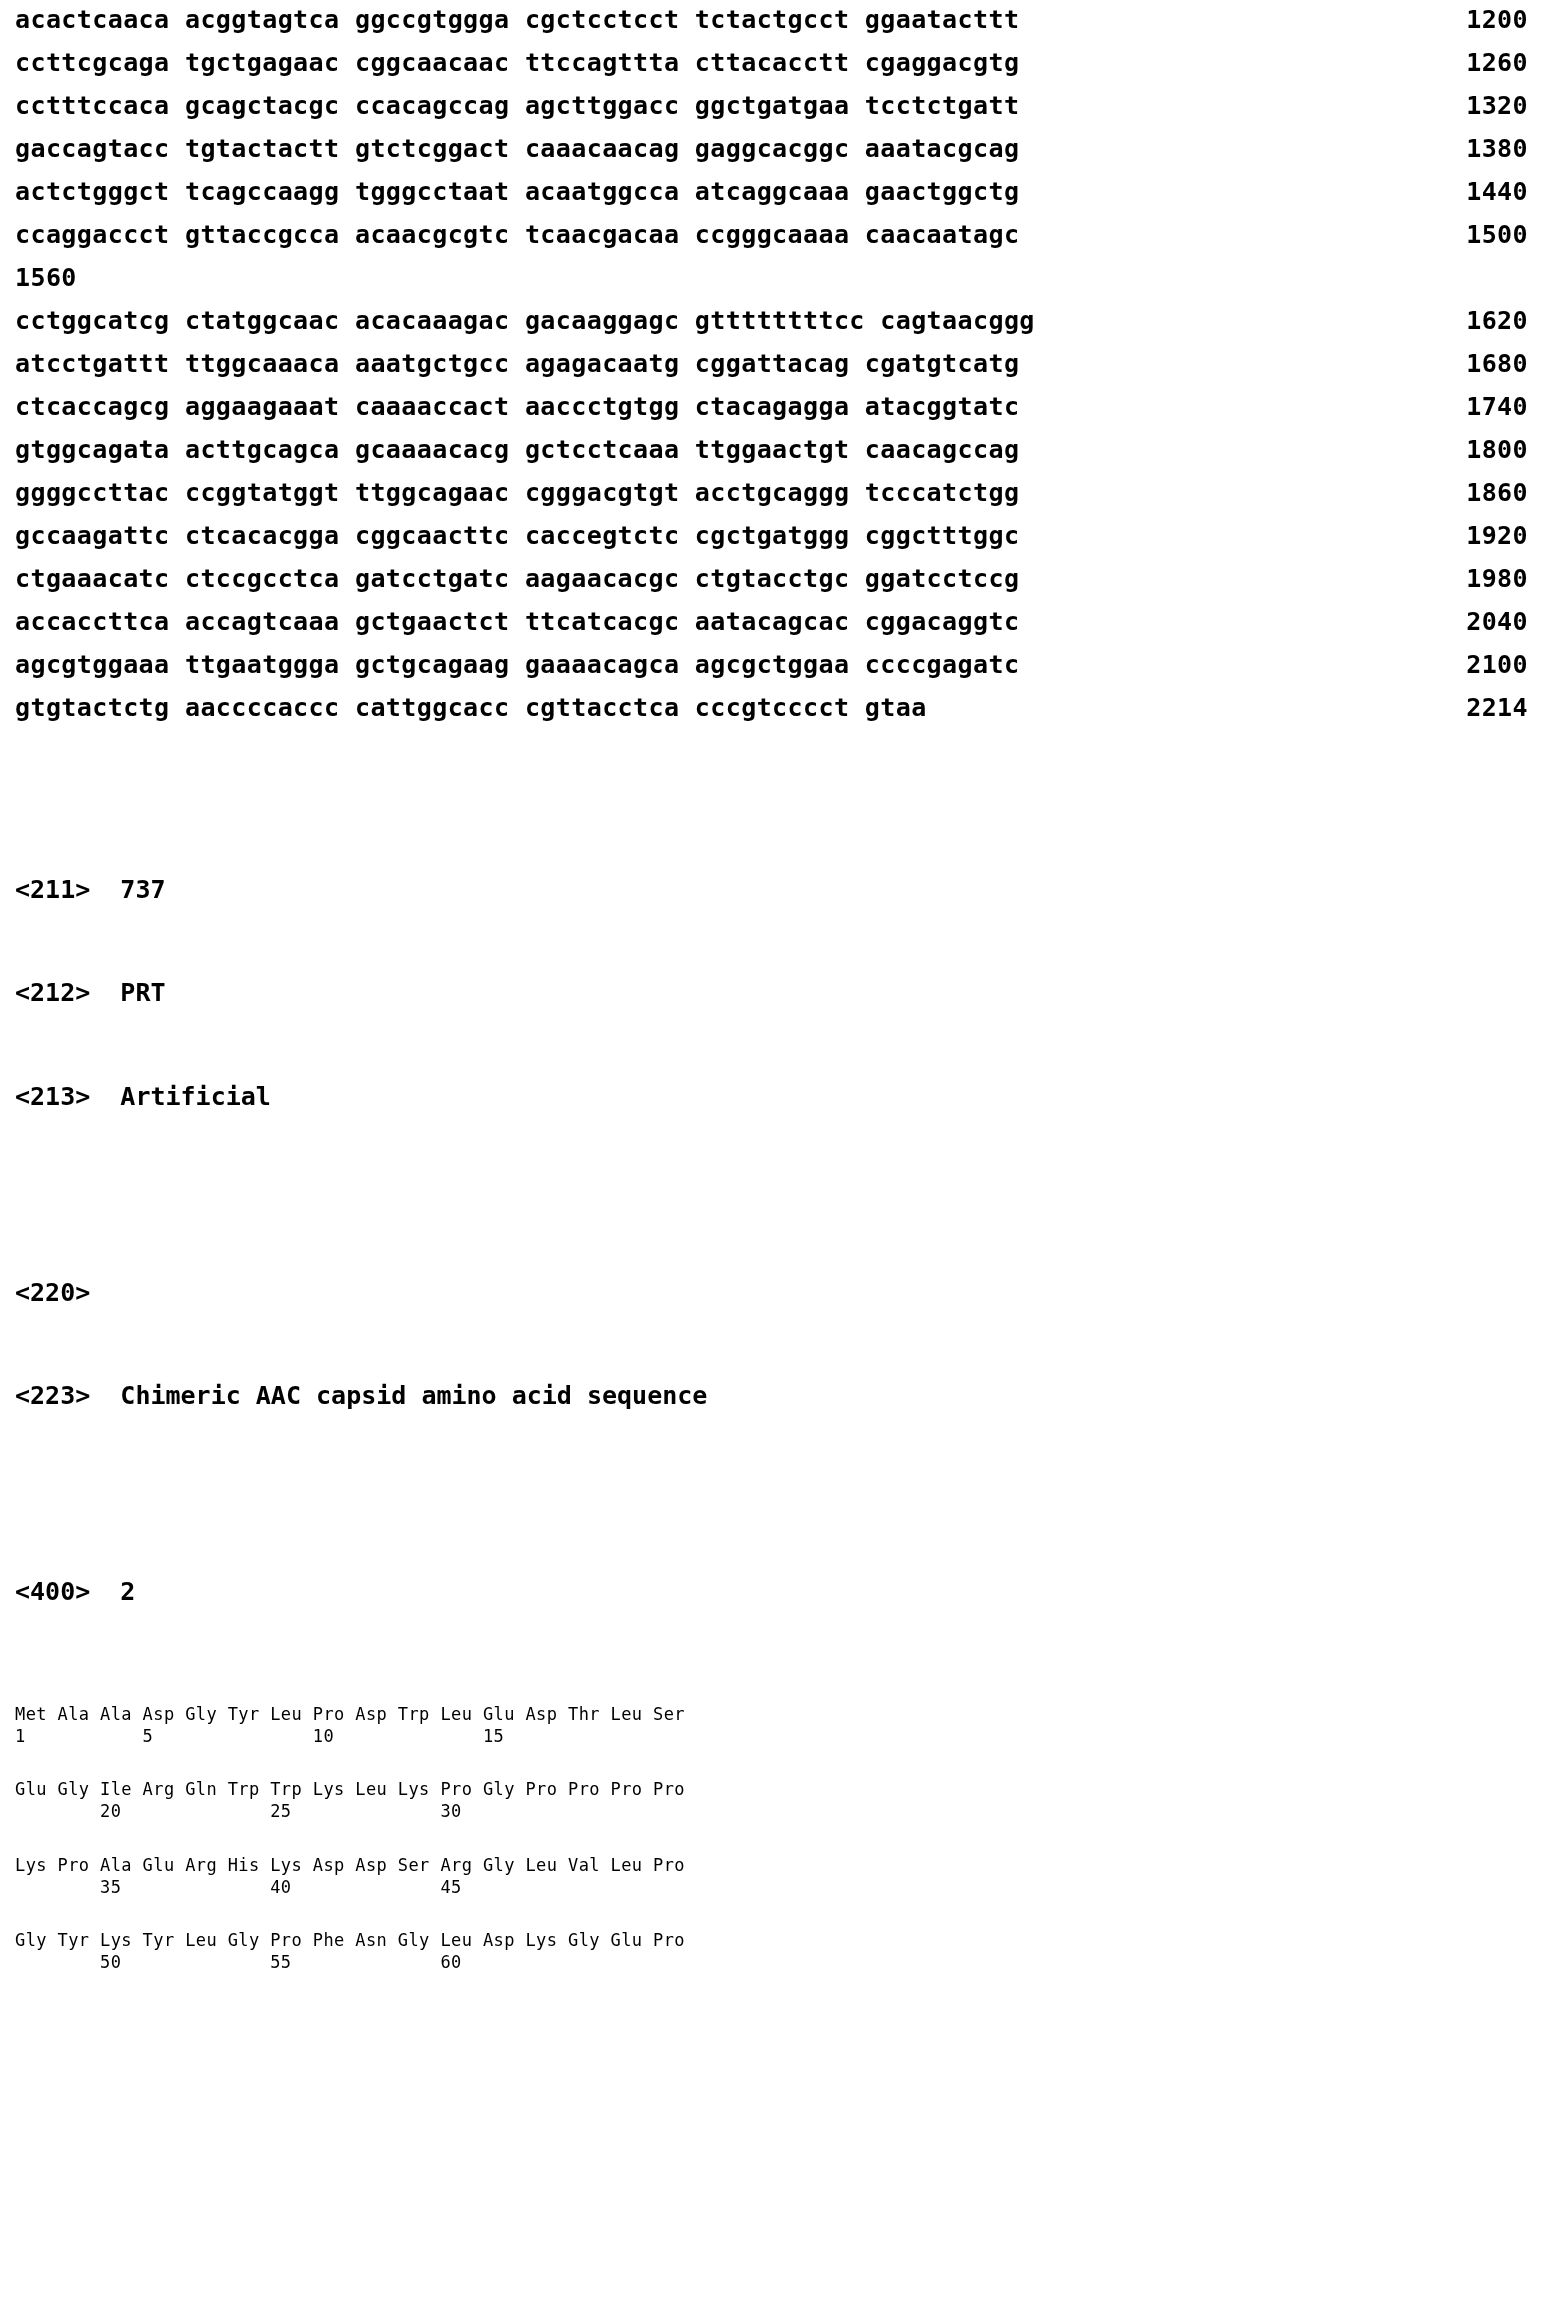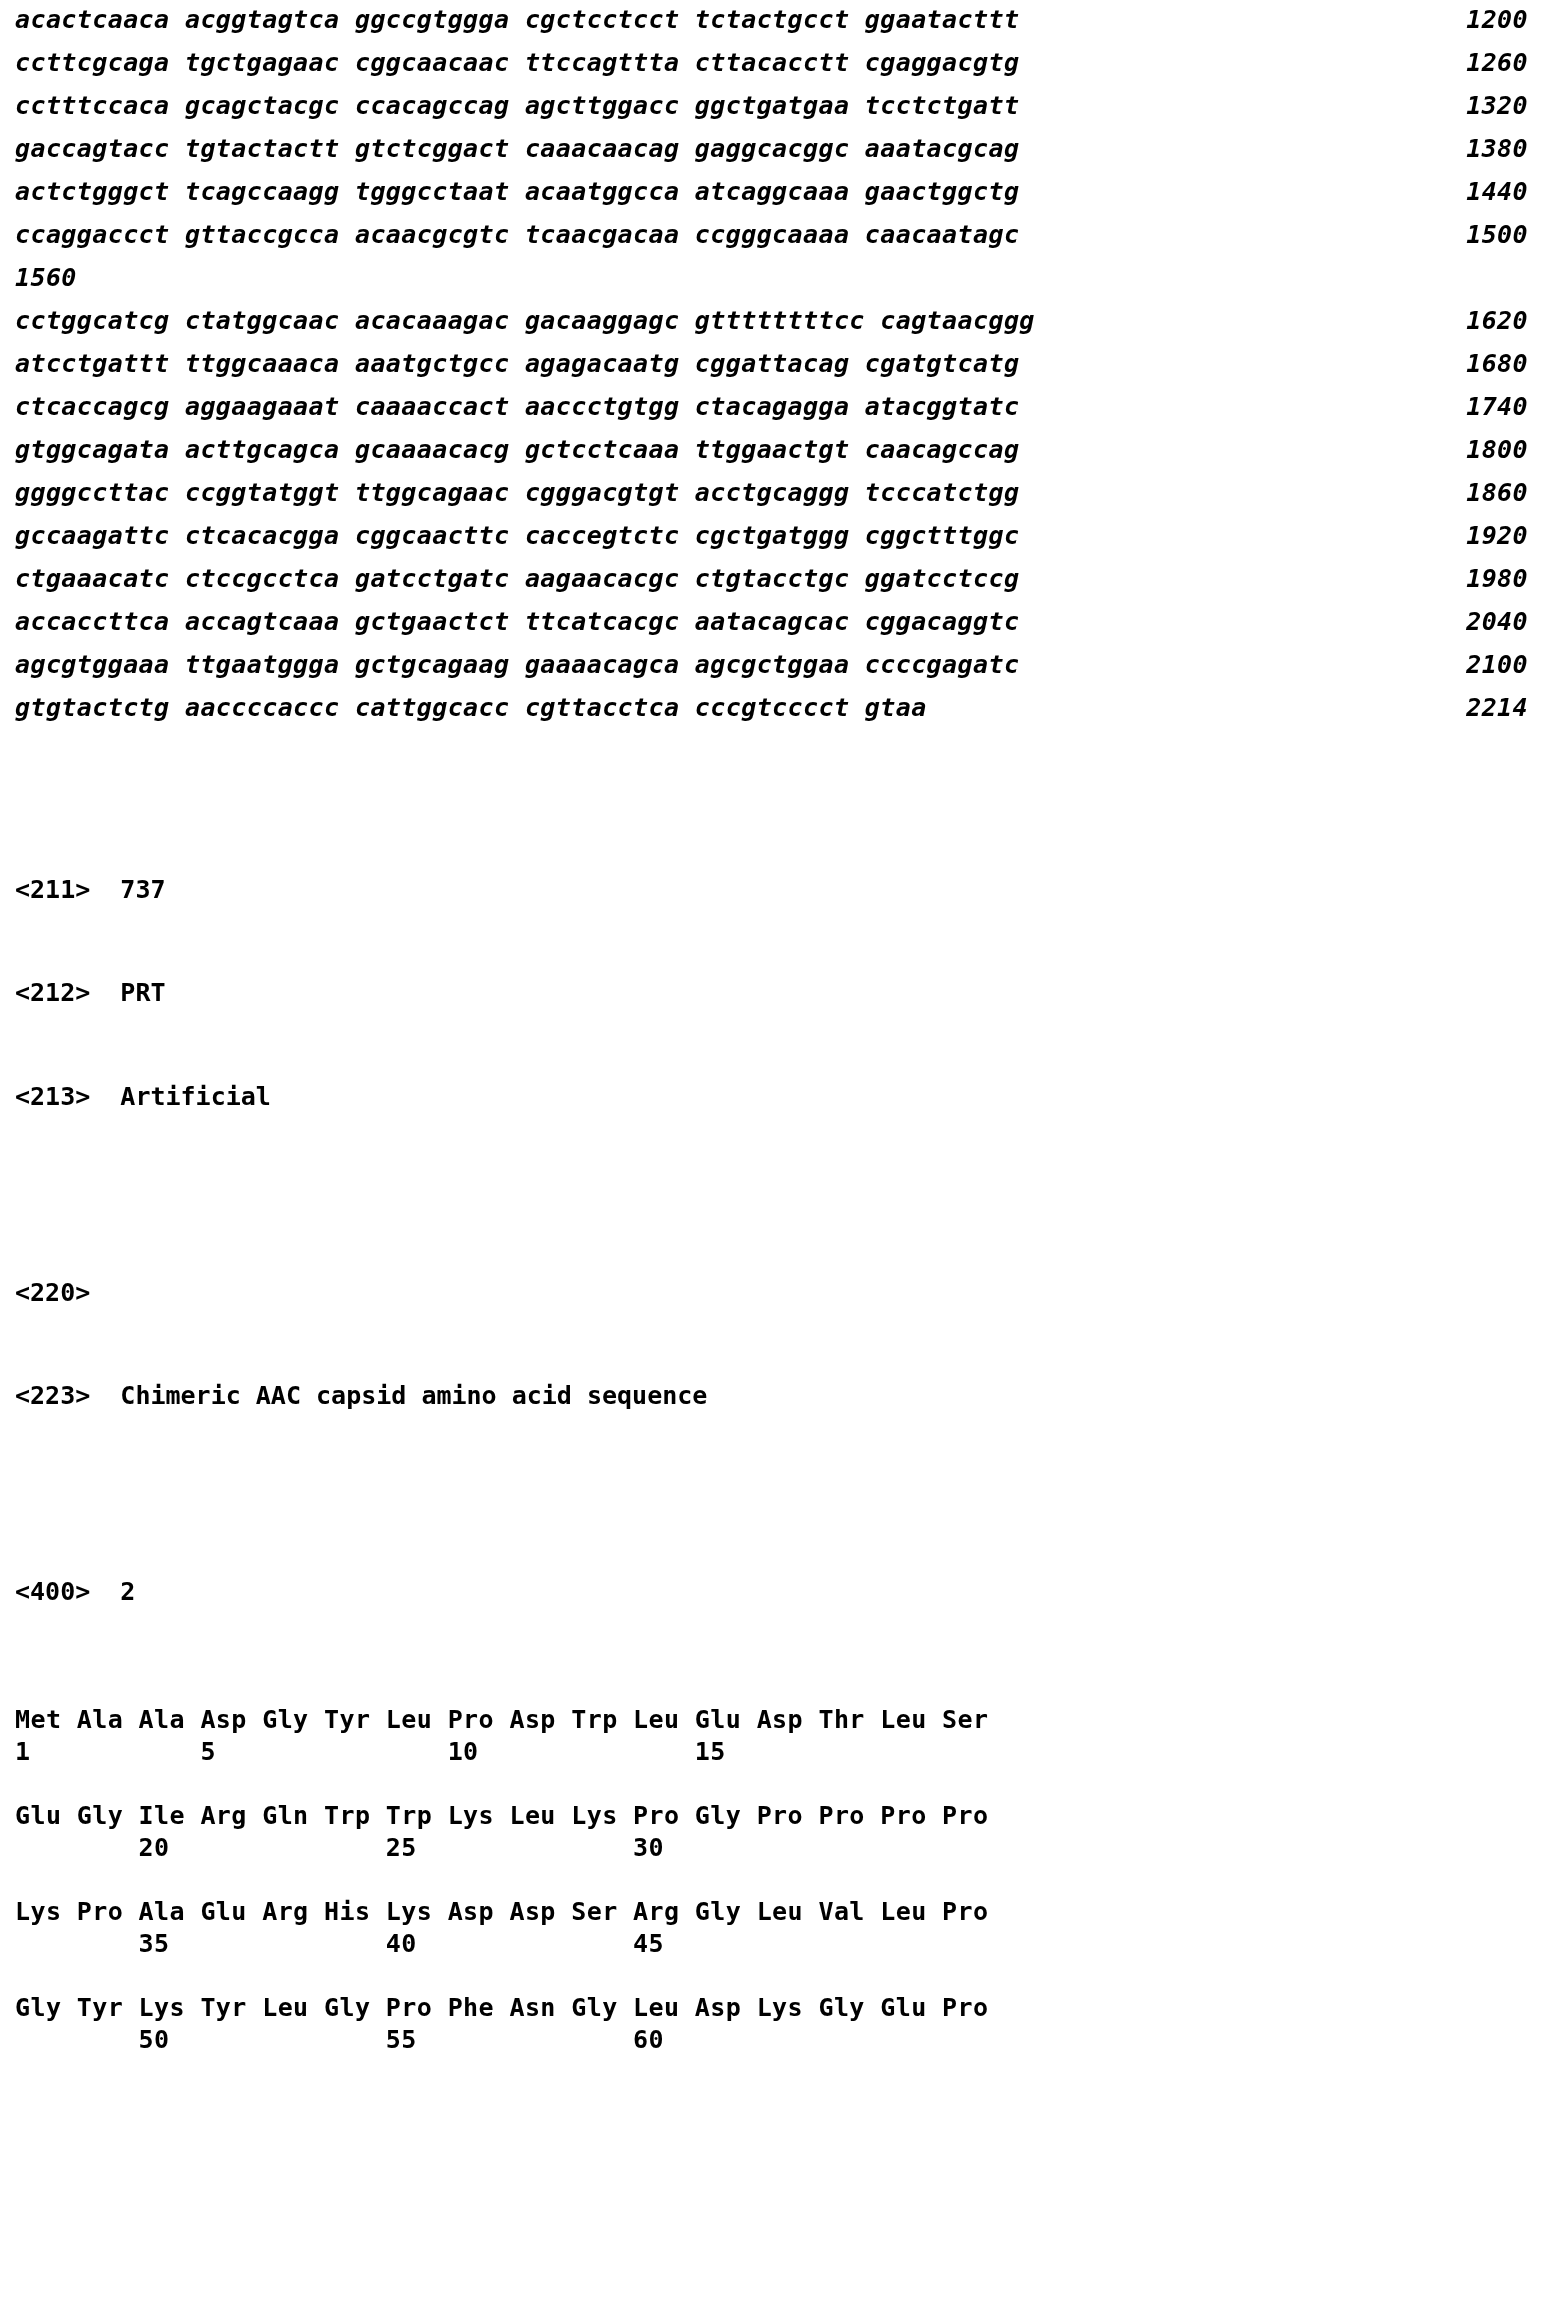--- a/index.html
+++ b/index.html
@@ -13,21 +13,20 @@
     color: #000000;
   }
   .page {
     width: 1562px;
     box-sizing: border-box;
     padding: 0px 0 0 0;
     position: relative;
   }
   .nuc-block {
     padding: 6.7px 34px 0 15px;
-    font-style: italic;
   }
   .nuc-row {
     display: flex;
     justify-content: space-between;
     align-items: baseline;
     font-size: 25px;
     font-weight: bold;
     letter-spacing: 0.4px;
     line-height: 1.0;
     height: 43px;
@@ -56,22 +55,22 @@
   .meta-spacer {
     height: 23.6px;
   }
   .prt-block {
     padding: 0 0 0 15px;
   }
   .prt-group {
     margin-top: 32px;
   }
   .prt-residues, .prt-numbers {
-    font-size: 25px;
-    font-weight: bold;
+    font-size: 17px;
+    font-weight: normal;
     white-space: pre;
     line-height: 1.28;
     letter-spacing: 0.4px;
   }
   .prt-first {
     margin-top: 25px;
   }
 </style>
 </head>
 <body>

